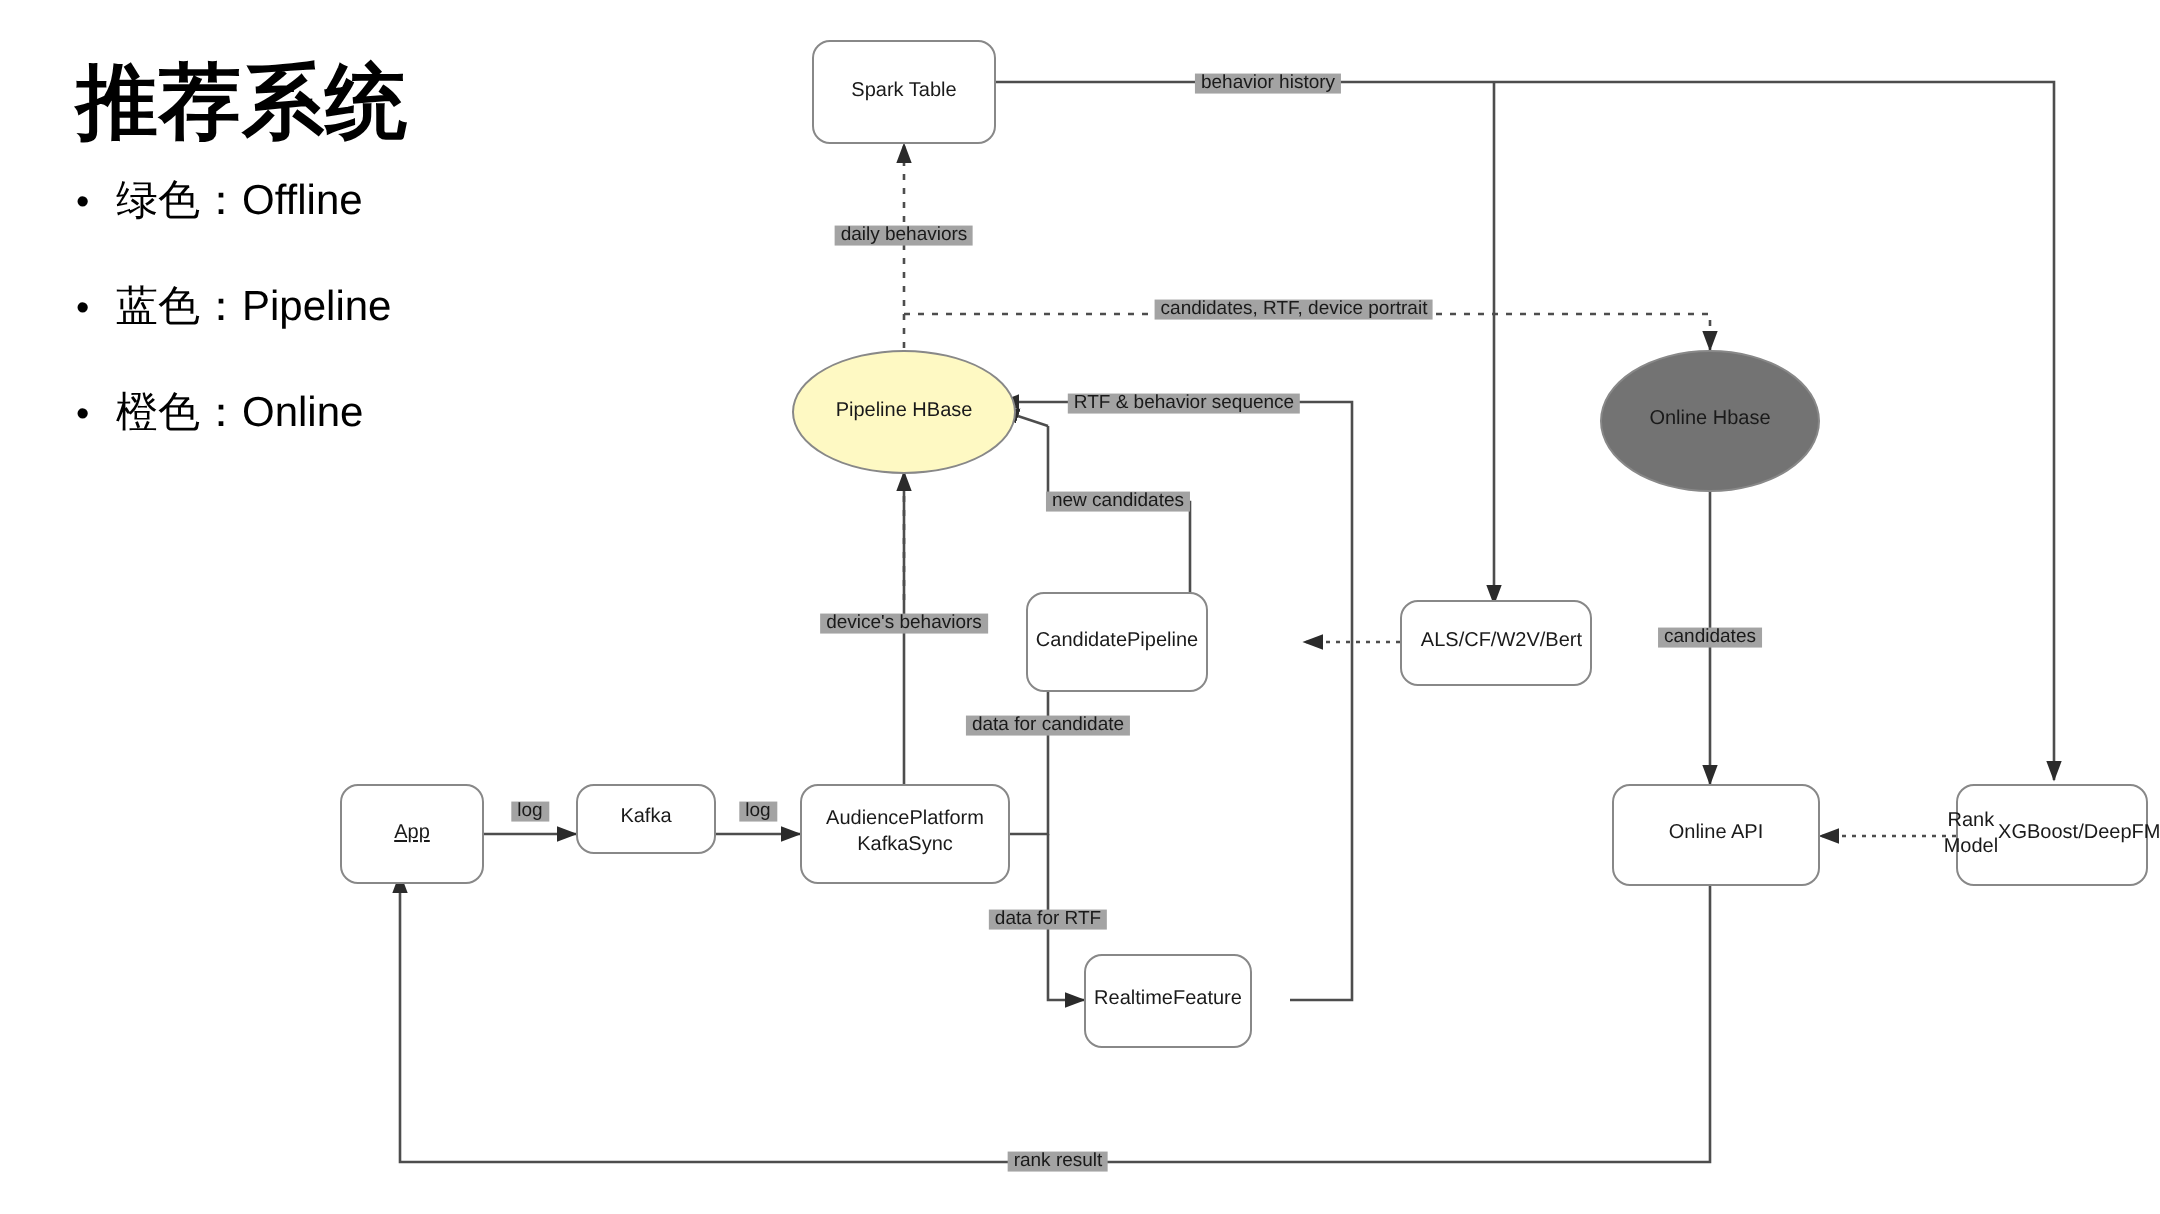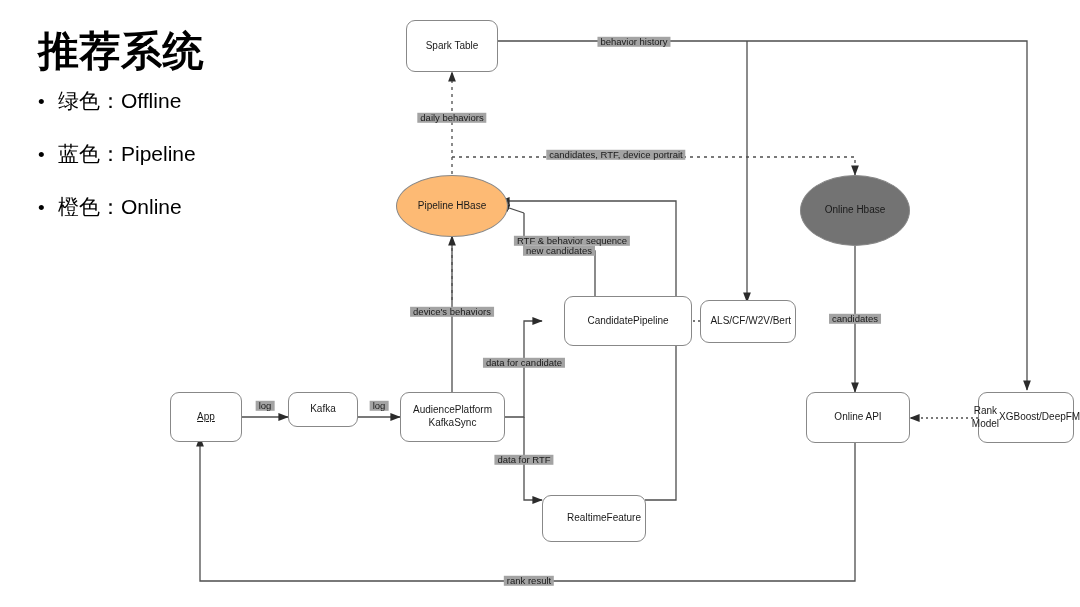--- a/index.html
+++ b/index.html
@@ -78,21 +78,21 @@
   .node.box {
     border-radius: 9px;
     border: 1.3px solid #888888;
     background: #ffffff;
   }
   .node.ellipse {
     border-radius: 50%;
     border: 1.3px solid #888888;
   }
   .n-green { background: #d5e8d4; border-color: #82b366; }
-  .n-blue  { background: #fdba74; border-color: #6c8ebf; }
+  .n-blue  { background: #fef9c3; border-color: #6c8ebf; }
   .n-orange{ background: #737373; border-color: #d79b00; }
   .n-white { background: #ffffff; border-color: #666666; }
 
   
   .elabel {
     position: absolute;
     font-size: 9.5px;
     color: #1a1a1a;
     background: #a3a3a3;
     padding: 0 3px;
@@ -175,61 +175,61 @@
   </div>
 
   <div class="node ellipse n-blue" style="left:396px; top:175px; width:112px; height:62px;">
     <span>Pipeline HBase</span>
   </div>
 
   <div class="node ellipse n-orange" style="left:800px; top:175px; width:110px; height:71px;">
     <span>Online Hbase</span>
   </div>
 
-  <div class="node box n-blue" style="left:564px; top:296px; width:128px; height:50px;">
+  <div class="node box n-blue" style="left:513px; top:296px; width:91px; height:50px;">
     <span>CandidatePipeline</span>
   </div>
 
   <div class="node box n-green" style="left:700px; top:300px; width:96px; height:43px;justify-content:flex-end;">
     <span>ALS/CF/W2V/Bert</span>
   </div>
 
   <div class="node box n-white" style="left:170px; top:392px; width:72px; height:50px;text-decoration:underline;">
     <span>App</span>
   </div>
 
   <div class="node box n-white" style="left:288px; top:392px; width:70px; height:35px;">
     <span>Kafka</span>
   </div>
 
   <div class="node box n-blue" style="left:400px; top:392px; width:105px; height:50px; flex-direction:column;">
     <span>AudiencePlatform</span>
     <span>KafkaSync</span>
   </div>
 
-  <div class="node box n-blue" style="left:542px; top:495px; width:104px; height:47px;justify-content:flex-end;">
+  <div class="node box n-blue" style="left:542px; top:477px; width:84px; height:47px;">
     <span>RealtimeFeature</span>
   </div>
 
   <div class="node box n-orange" style="left:806px; top:392px; width:104px; height:51px;">
     <span>Online API</span>
   </div>
 
   <div class="node box n-green" style="left:978px; top:392px; width:96px; height:51px; flex-direction:row;">
     <span>Rank Model</span>
     <span>XGBoost/DeepFM</span>
   </div>
 
   <div class="elabel" style="left:634px; top:42px;">behavior history</div>
 
   <div class="elabel" style="left:452px; top:118px;">daily behaviors</div>
 
-  <div class="elabel" style="left:616px; top:155px;">candidates, RTF, device portrait</div>
-
-  <div class="elabel" style="left:572px; top:202px;margin-top:39px;">RTF &amp; behavior sequence</div>
+  <div class="elabel" style="left:647px; top:155px;">candidates, RTF, device portrait</div>
+
+  <div class="elabel" style="left:592px; top:202px;">RTF &amp; behavior sequence</div>
 
   <div class="elabel" style="left:559px; top:251px;">new candidates</div>
 
   <div class="elabel" style="left:452px; top:312px;">device's behaviors</div>
 
   <div class="elabel" style="left:524px; top:363px;">data for candidate</div>
 
   <div class="elabel" style="left:524px; top:460px;">data for RTF</div>
 
   <div class="elabel" style="left:855px; top:319px;">candidates</div>

